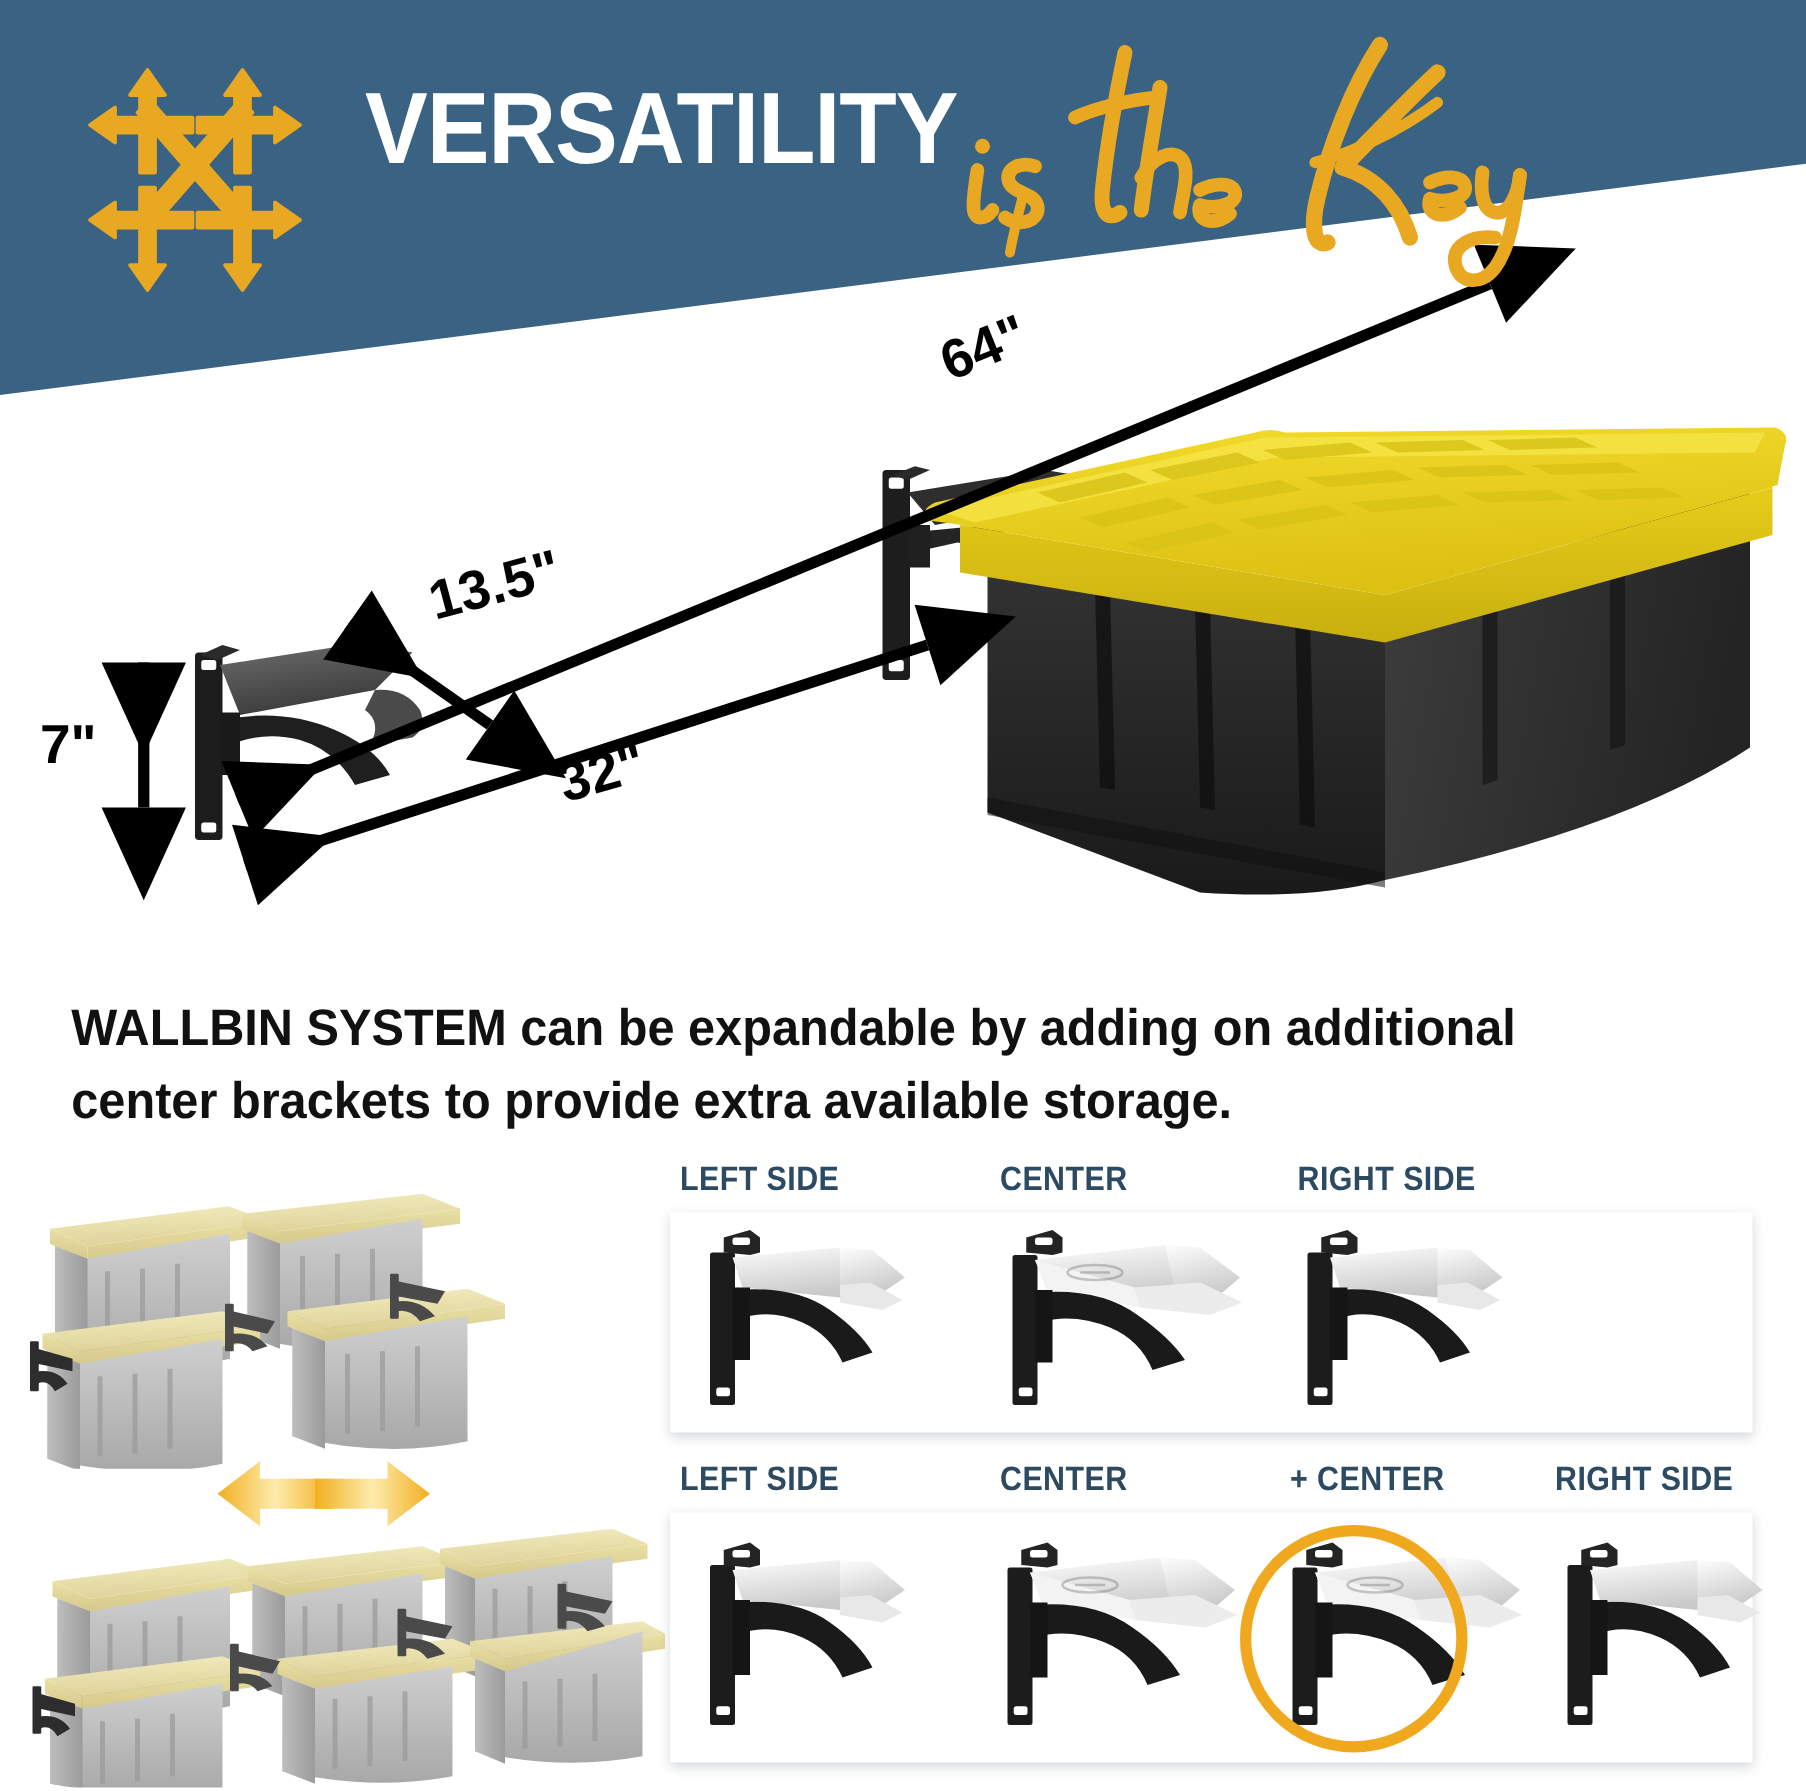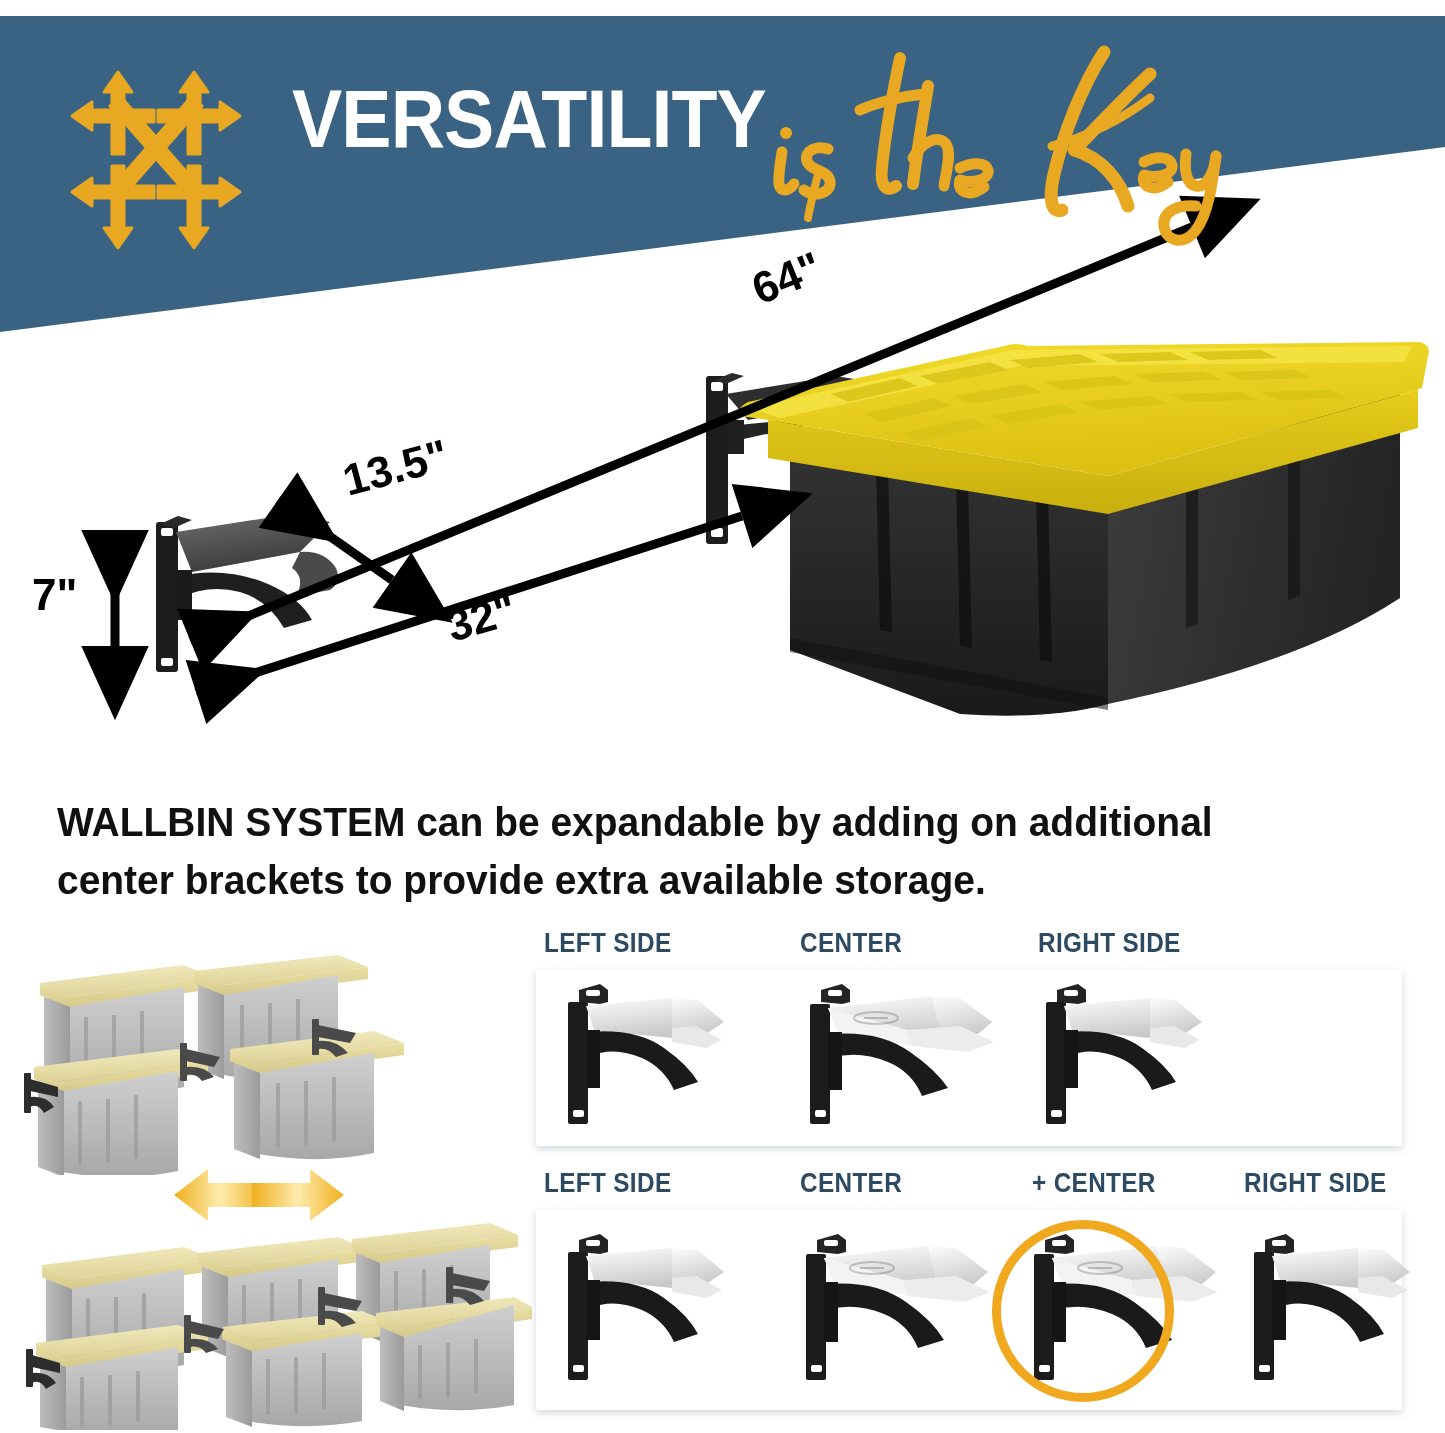--- a/index.html
+++ b/index.html
@@ -9,21 +9,21 @@
     height: 1433px;
     background: #ffffff;
     font-family: "Liberation Sans", sans-serif;
     overflow: hidden;
     position: relative;
   }
 
   
   #header-banner {
     position: absolute;
-    left: 0; top: 16px;
+    left: 0; top: 0;
     width: 1232px;
     height: 320px;
     overflow: visible;
     z-index: 5;
     text-align: center;
   }
   #banner-shape {
     position: absolute;
     left: 0; top: 0;
     width: 1445px;

